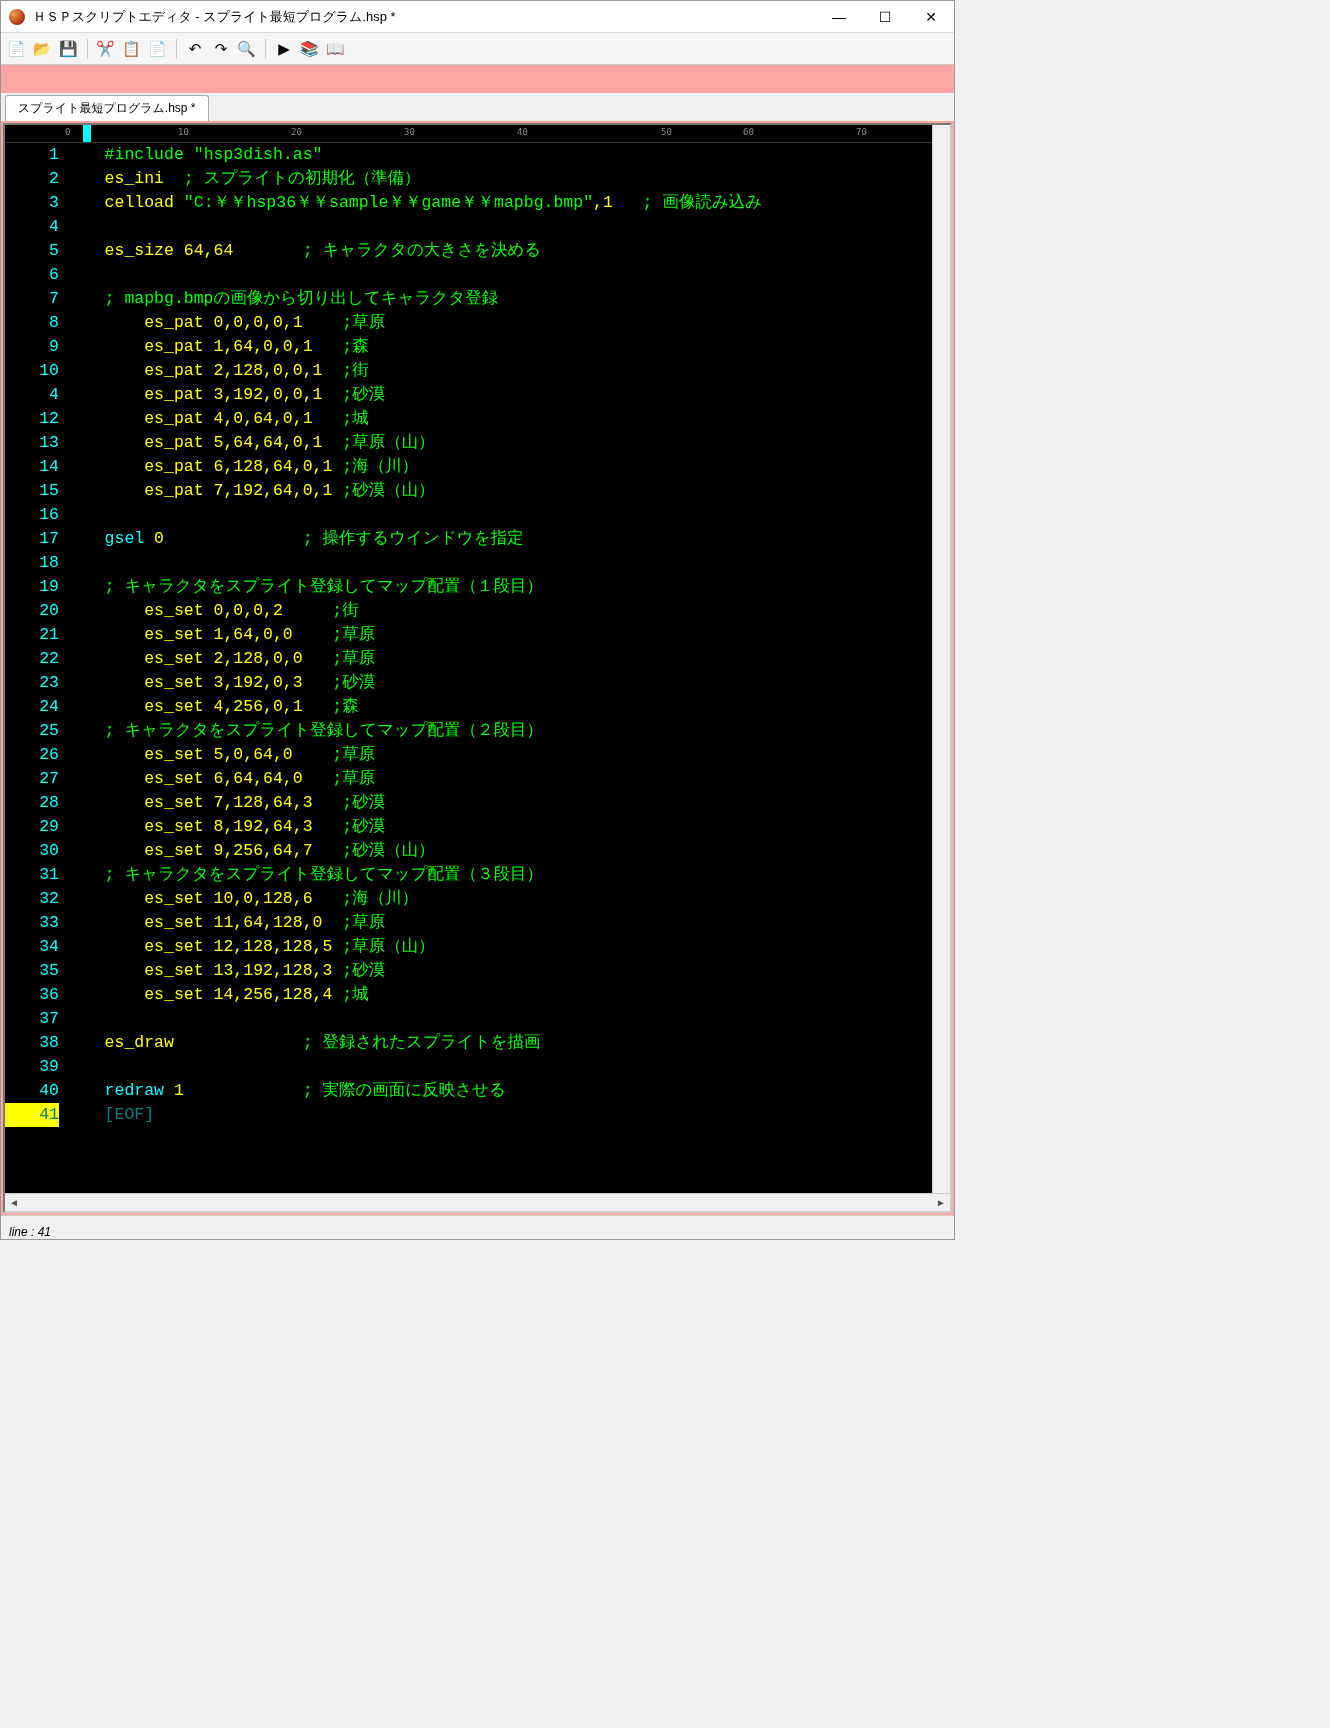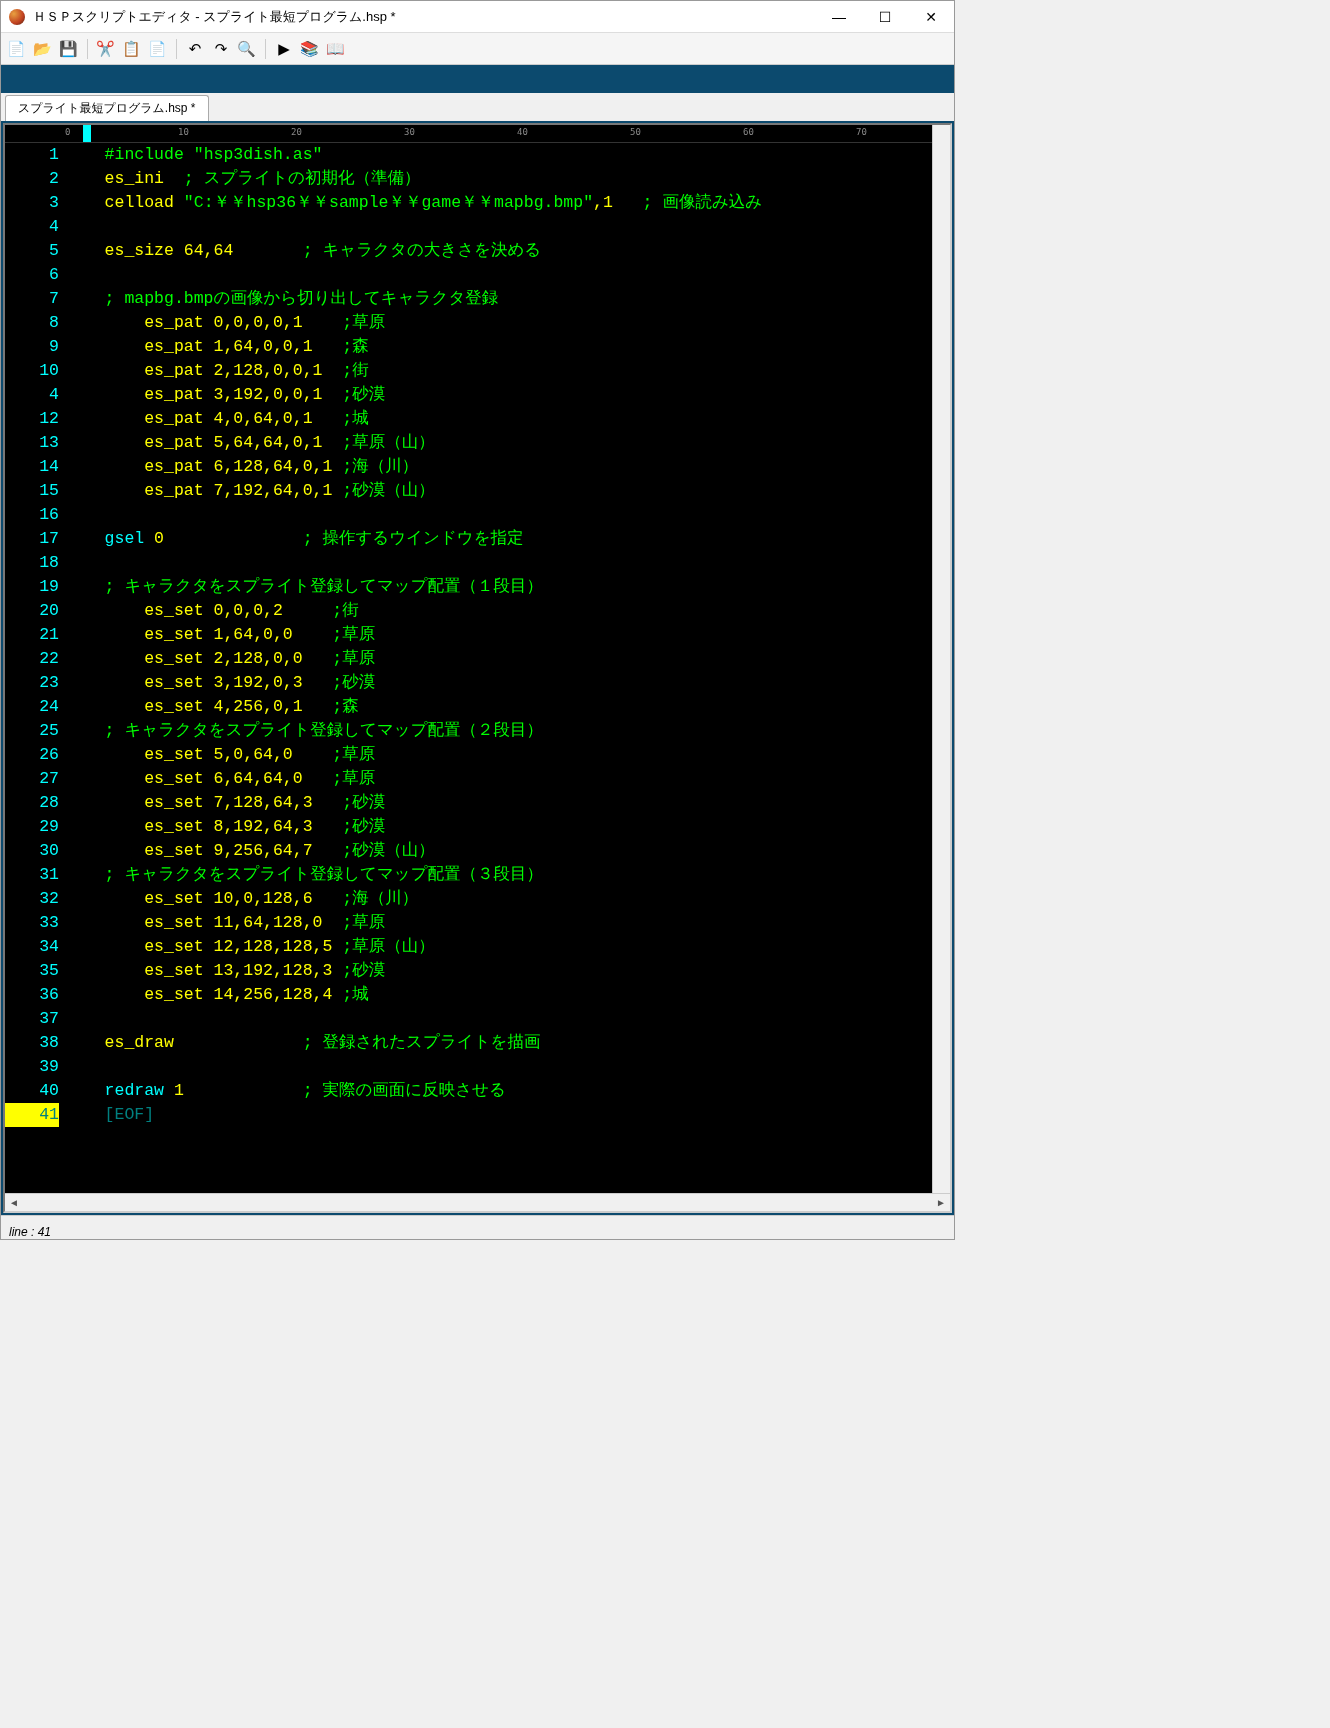--- a/index.html
+++ b/index.html
@@ -4,21 +4,21 @@
 <style>
 * { margin: 0; padding: 0; box-sizing: border-box; }
 body {
   font-family: 'Meiryo', 'MS Gothic', sans-serif;
   background: #f0f0f0;
   width: 955px;
   height: 1240px;
   overflow: hidden;
 }
 .window {
-  background: #0c4a6e;
+  background: #fca5a5;
   border: 1px solid #999;
   width: 100%;
   height: 100%;
   display: flex;
   flex-direction: column;
 }
 .titlebar {
   height: 32px;
   background: #fff;
   display: flex;
@@ -216,21 +216,21 @@
   <div class="editor-area">
     <div style="display:flex;flex:1;overflow:hidden;">
       <div style="flex:1;display:flex;flex-direction:column;overflow:hidden;">
         <div class="ruler" id="ruler">
           <div class="ruler-mark" style="left:78px;"></div>
         <div class="ruler-tick" style="left: 60px;">0</div>
             <div class="ruler-tick" style="left: 173px;">10</div>
             <div class="ruler-tick" style="left: 286px;">20</div>
             <div class="ruler-tick" style="left: 399px;">30</div>
             <div class="ruler-tick" style="left: 512px;">40</div>
-            <div class="ruler-tick" style="left: 625px;">50</div>
+            <div class="ruler-tick" style="left: 656px;">50</div>
             <div class="ruler-tick" style="left: 738px;">60</div>
             <div class="ruler-tick" style="left: 851px;">70</div>
           </div>
         <div class="code-container">
           <div class="gutter" id="gutter">
               <div class="ln">1</div>
               <div class="ln">2</div>
               <div class="ln">3</div>
               <div class="ln">4</div>
               <div class="ln">5</div>

